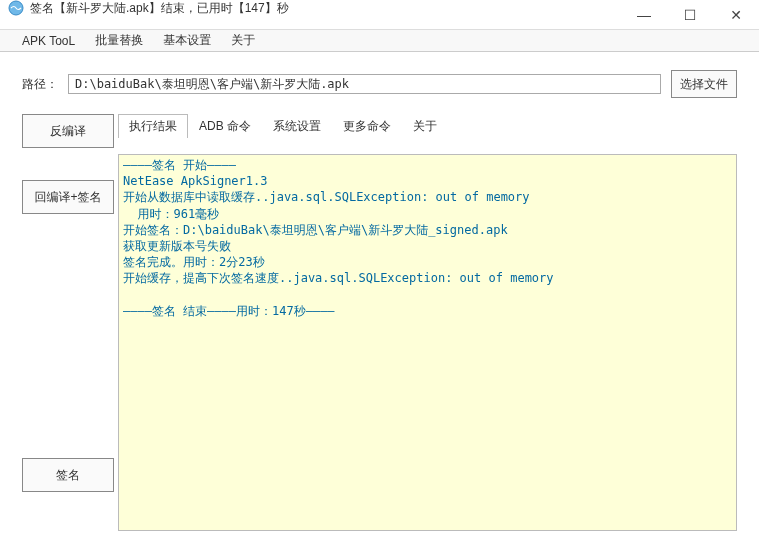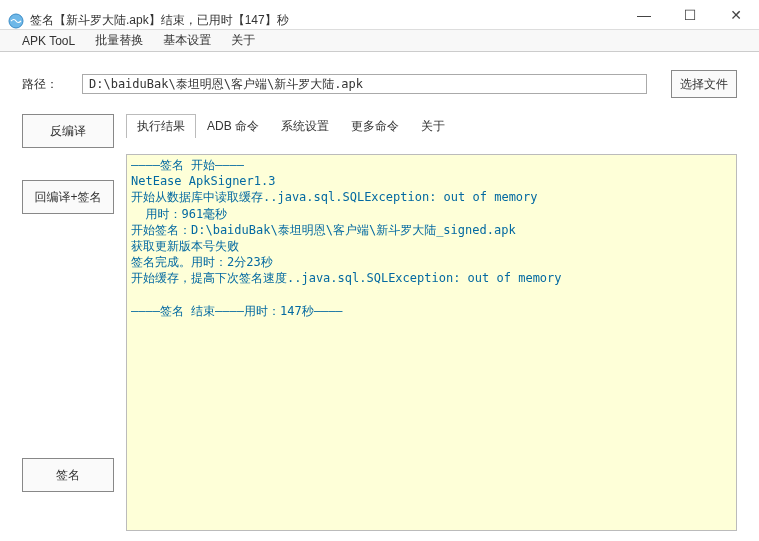--- a/index.html
+++ b/index.html
@@ -9,21 +9,21 @@
       background: #fff;
       width: 759px;
       height: 541px;
       overflow: hidden;
     }
     .titlebar {
       height: 30px;
       background: #fff;
       border-bottom: 1px solid #ddd;
       display: flex;
-      align-items: flex-end;
+      align-items: flex-start;
       padding-left: 8px;
     }
     .titlebar .icon {
       width: 16px; height: 16px;
       margin-right: 6px;
       display: inline-flex;
       align-items: center;
       justify-content: center;
     }
     .titlebar .title {
@@ -63,21 +63,21 @@
 
     .content {
       padding: 18px 22px 10px 22px;
       height: calc(100% - 52px);
       display: flex;
       flex-direction: column;
     }
     .path-row {
       display: flex;
       align-items: center;
-      gap: 24px;
+      gap: 10px;
       margin-bottom: 16px;
     }
     .path-label {
       font-size: 12px;
       color: #333;
       white-space: nowrap;
     }
     .path-input {
       flex: 1;
       height: 20px;
@@ -94,21 +94,21 @@
       border: 1px solid #888;
       background: #fafafa;
       font-size: 12px;
       cursor: pointer;
       padding: 0 8px;
       color: #333;
     }
 
     .main-area {
       display: flex;
-      gap: 12px;
+      gap: 4px;
       flex: 1;
       min-height: 0;
     }
     .side-buttons {
       display: flex;
       flex-direction: column;
       gap: 32px;
       width: 92px;
     }
     .side-btn {

